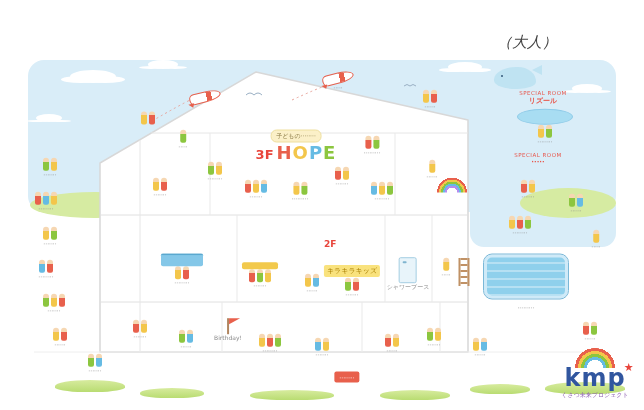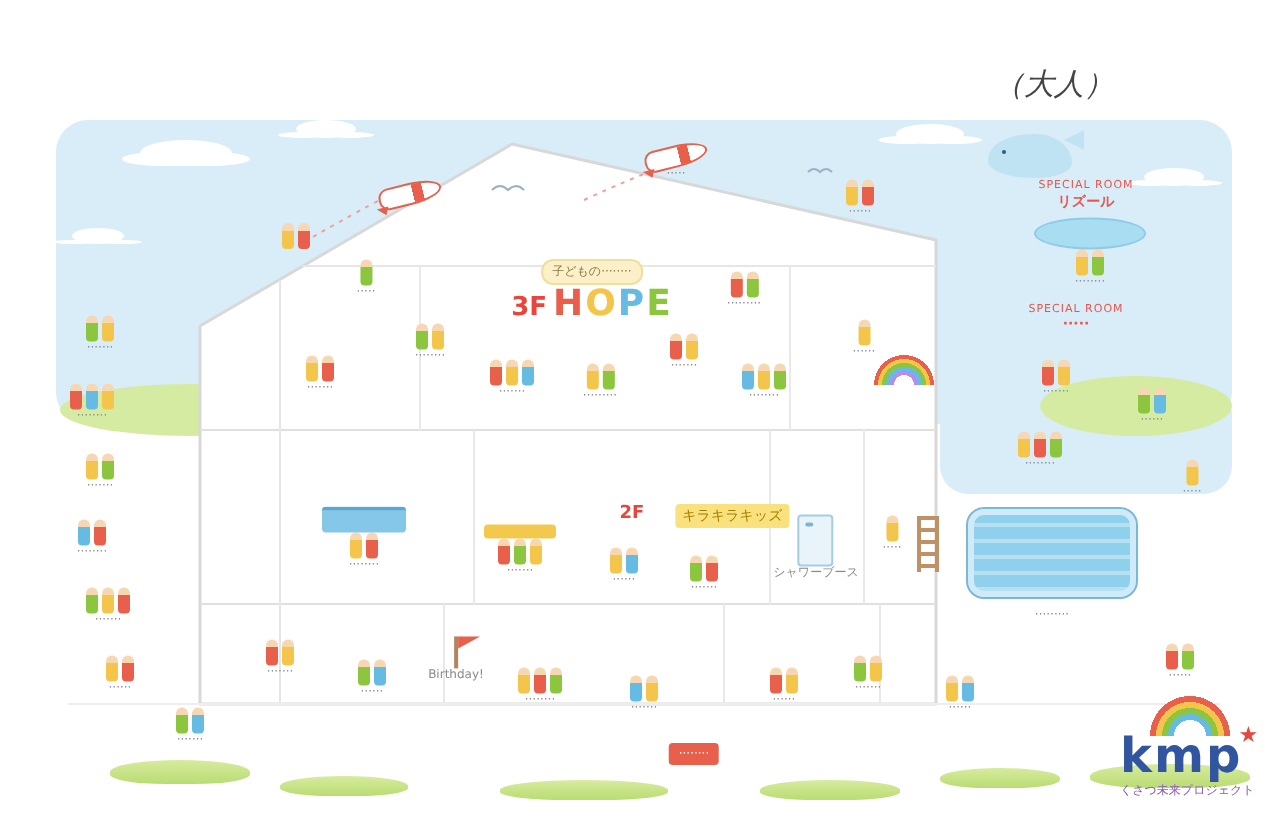--- a/index.html
+++ b/index.html
@@ -20,21 +20,21 @@
          font-size:16px;font-weight:bold;color:#e8523f;letter-spacing:1px;z-index:5;}
   .title-sub{position:absolute;top:33px;left:497px;font-size:15px;color:#444;z-index:5;font-style:italic;}
 
   
   .hope-block{position:absolute;left:296px;top:142px;transform:translate(-50%,-50%);text-align:center;z-index:4;}
   .ribbon{display:inline-block;font-size:6px;color:#8a7a45;background:#fbf0c8;border:1px solid #eedf9e;
           padding:1px 5px;border-radius:6px;margin-bottom:1px;white-space:nowrap;}
   .hope-row{display:flex;align-items:baseline;justify-content:center;gap:3px;}
   .f3{color:#e8453c;font-weight:bold;font-size:13px;}
   .hope{font-size:18px;font-weight:bold;letter-spacing:1px;line-height:1;}
-  .floor2-block{position:absolute;left:352px;top:258px;transform:translate(-50%,-50%);display:flex;align-items:flex-start;gap:16px;z-index:4;white-space:nowrap;}
+  .floor2-block{position:absolute;left:352px;top:258px;transform:translate(-50%,-50%);display:flex;align-items:flex-start;gap:16px;z-index:4;white-space:nowrap;flex-direction:column;}
   .f2{color:#e8453c;font-weight:bold;font-size:9px;}
   .f2name{background:#f9e27d;color:#a87e00;font-size:7px;font-weight:normal;padding:1px 3px;border-radius:2px;}
 
   .sr{position:absolute;transform:translateX(-50%);text-align:center;color:#e8554a;z-index:4;white-space:nowrap;}
   .sr .l1{font-size:5.5px;letter-spacing:.5px;}
   .sr .l2{font-size:7px;font-weight:bold;}
 
   
   .scenes{position:absolute;inset:0;z-index:3;}
   .scene{position:absolute;transform:translate(-50%,-50%);display:flex;flex-direction:column;align-items:center;}
@@ -65,21 +65,21 @@
   .prop-shower::before{content:"";position:absolute;left:3px;top:3px;width:4px;height:2px;background:#7fb4cf;border-radius:1px;}
   .prop-ladder{width:7px;height:28px;border-left:2px solid #c09165;border-right:2px solid #c09165;
                background:repeating-linear-gradient(to bottom,#c09165 0 2px,transparent 2px 6px);}
   .prop-rainbow{width:34px;height:17px;border-radius:34px 34px 0 0;
     background:radial-gradient(circle at 50% 100%,#fff 0 5px,#b58cf0 5px 7px,#66bbe3 7px 9px,#8cc63f 9px 11px,#f3c64b 11px 13px,#e8604c 13px 15px,transparent 15px);}
   .prop-flag{width:2px;height:16px;background:#b0855f;}
   .prop-flag::before{content:"";position:absolute;left:2px;top:0;border-left:11px solid #e8604c;
                border-top:0 solid transparent;border-bottom:6px solid transparent;}
 
   
-  .logo{position:absolute;right:14px;bottom:10px;width:70px;text-align:left;z-index:5;margin-left:18px;}
+  .logo{position:absolute;right:14px;bottom:10px;width:70px;text-align:center;z-index:5;margin-left:18px;}
   .logo-rainbow{width:44px;height:20px;margin:0 auto;border-radius:44px 44px 0 0;
     background:radial-gradient(circle at 50% 100%,transparent 0 8px,#66bbe3 8px 11px,#8cc63f 11px 14px,#f3c64b 14px 17px,#e8604c 17px 20px,transparent 20px);}
   .logo-text{position:relative;display:inline-block;font-size:24px;font-weight:bold;color:#31569f;line-height:.85;letter-spacing:1px;}
   .logo-star{position:absolute;top:-5px;right:-9px;font-size:11px;color:#e8453c;}
   .logo-star::before{content:"★";}
   .logo-cap{font-size:6px;color:#8a5bb0;margin-top:1px;white-space:nowrap;}
 </style>
 </head>
 <body>
 

